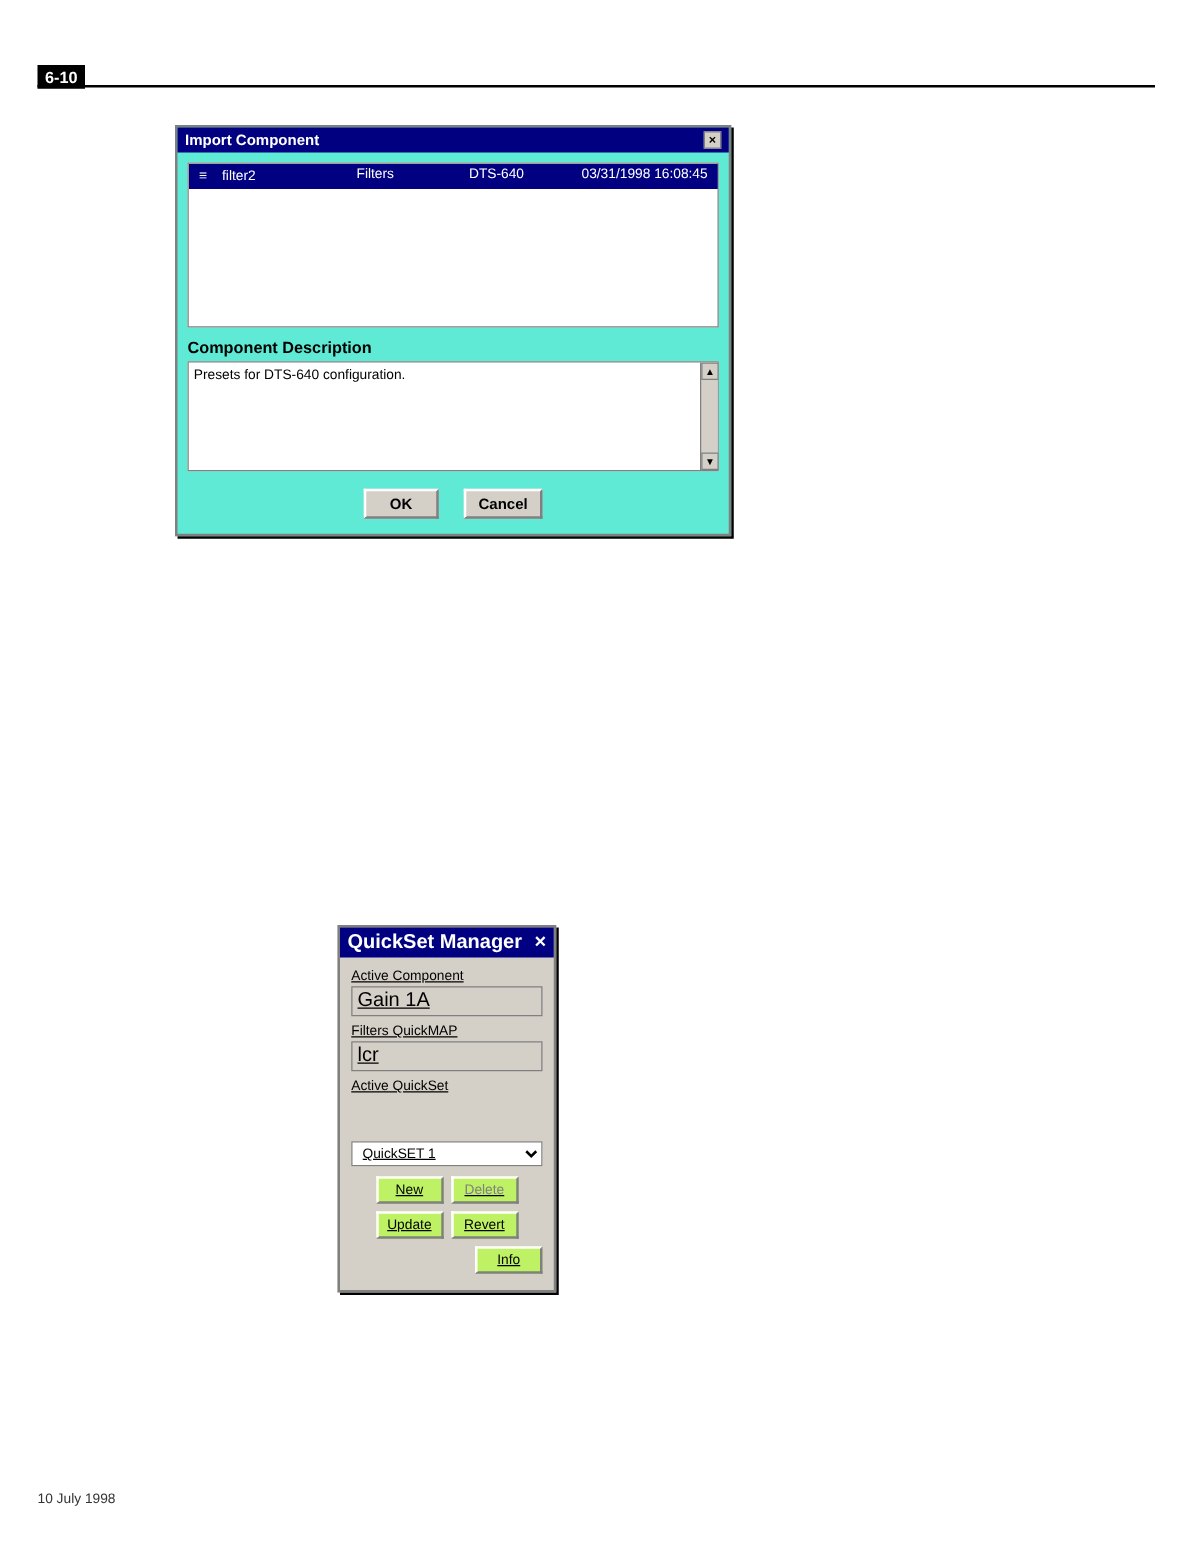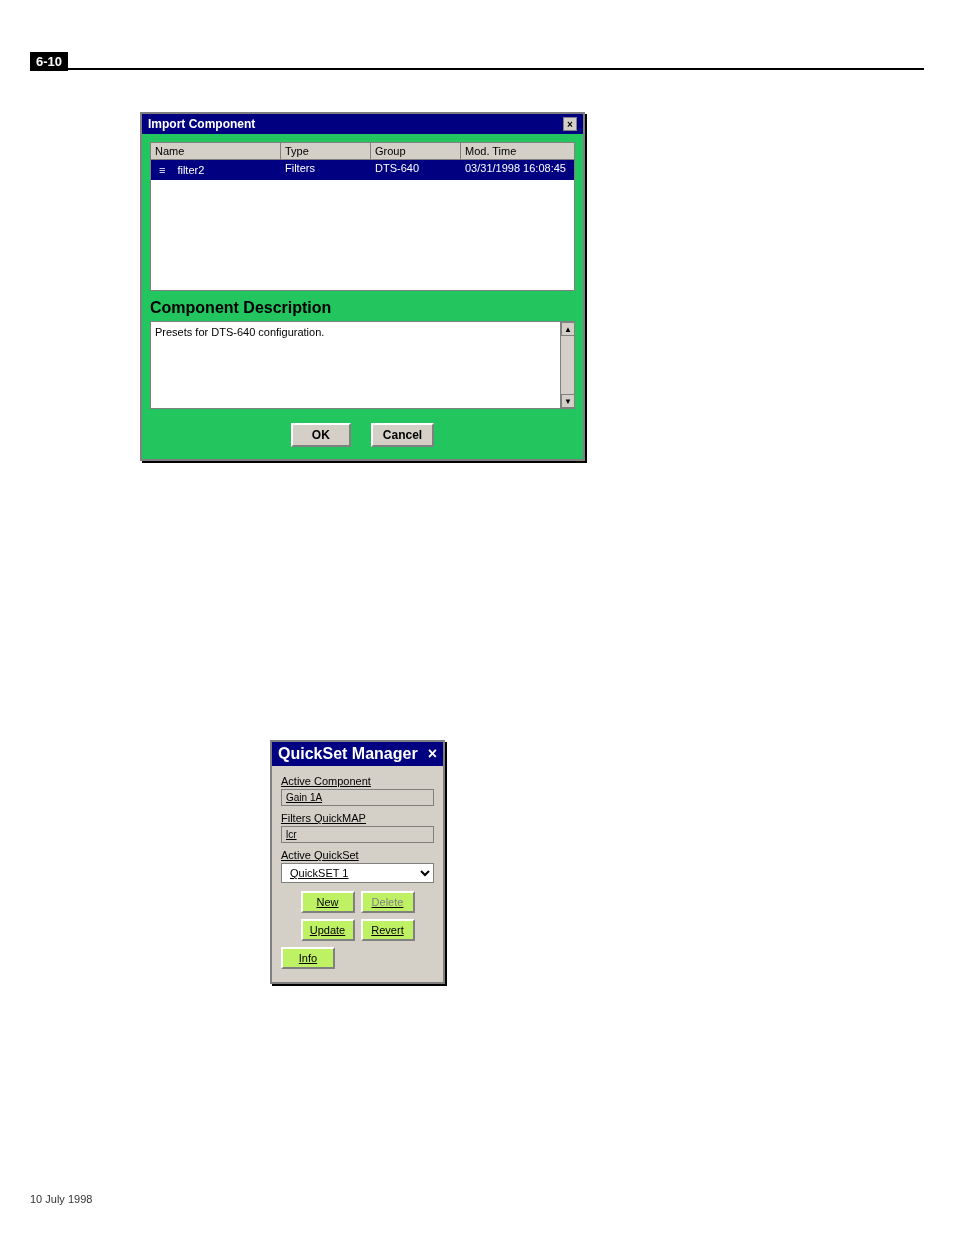--- a/index.html
+++ b/index.html
@@ -44,24 +44,23 @@
       font-size: 11px;
       color: #333;
     }
 
     
     .import-dialog {
       position: absolute;
       top: 100px;
       left: 140px;
       width: 445px;
-      background: #22c55e;
+      background: #5eead4;
       border: 2px solid #808080;
       box-shadow: 2px 2px 0 #000;
-      margin-top: 12px;
     }
 
     .dialog-titlebar {
       background: #000080;
       color: #fff;
       font-size: 12px;
       font-weight: bold;
       padding: 3px 6px;
       display: flex;
       justify-content: space-between;
@@ -132,21 +131,21 @@
       gap: 4px;
     }
 
     .file-icon {
       font-size: 10px;
     }
 
     
     .comp-desc-label {
       font-weight: bold;
-      font-size: 16px;
+      font-size: 13px;
       margin-bottom: 4px;
     }
 
     .comp-desc-box {
       border: 1px solid #808080;
       background: #fff;
       height: 88px;
       padding: 4px;
       font-size: 11px;
       margin-bottom: 10px;
@@ -228,37 +227,38 @@
 
     .qs-label {
       font-size: 11px;
       margin-bottom: 2px;
     }
 
     .qs-value-box {
       background: #d4d0c8;
       border: 1px solid #808080;
       padding: 2px 4px;
-      font-size: 10px;
+      font-size: 16px;
       margin-bottom: 6px;
       width: 100%;
     }
 
     .qs-select-row {
       display: flex;
       align-items: center;
       margin-bottom: 8px;
     }
 
     .qs-select {
       flex: 1;
       padding: 2px 4px;
       font-size: 11px;
       background: #fff;
       border: 1px solid #808080;
+      margin-top: 36px;
     }
 
     .qs-btn-row {
       display: flex;
       gap: 6px;
       margin-bottom: 6px;
       justify-content: center;
     }
 
     .qs-btn {
@@ -272,44 +272,38 @@
       font-size: 11px;
       cursor: pointer;
     }
 
     .qs-btn-disabled {
       color: #808080;
     }
 
     .qs-btn-center {
       display: flex;
-      justify-content: flex-start;
+      justify-content: flex-end;
       margin-bottom: 4px;
     }
   </style>
 </head>
 <body>
 
 <div class="page-label">6-10</div>
 <div class="top-rule"></div>
 
 <div class="import-dialog">
   <div class="dialog-titlebar">
     <span>Import Component</span>
     <div class="close-btn">×</div>
   </div>
   <div class="dialog-body">
 
     <div class="file-list-container">
-      <div class="file-list-header">
-        <span>Name</span>
-        <span>Type</span>
-        <span>Group</span>
-        <span>Mod. Time</span>
-      </div>
       <div class="file-list-body">
         <div class="file-list-row">
           <span class="file-row-name">
             <span class="file-icon">≡</span>
             <span>filter2</span>
           </span>
           <span>Filters</span>
           <span>DTS-640</span>
           <span>03/31/1998 16:08:45</span>
         </div>

